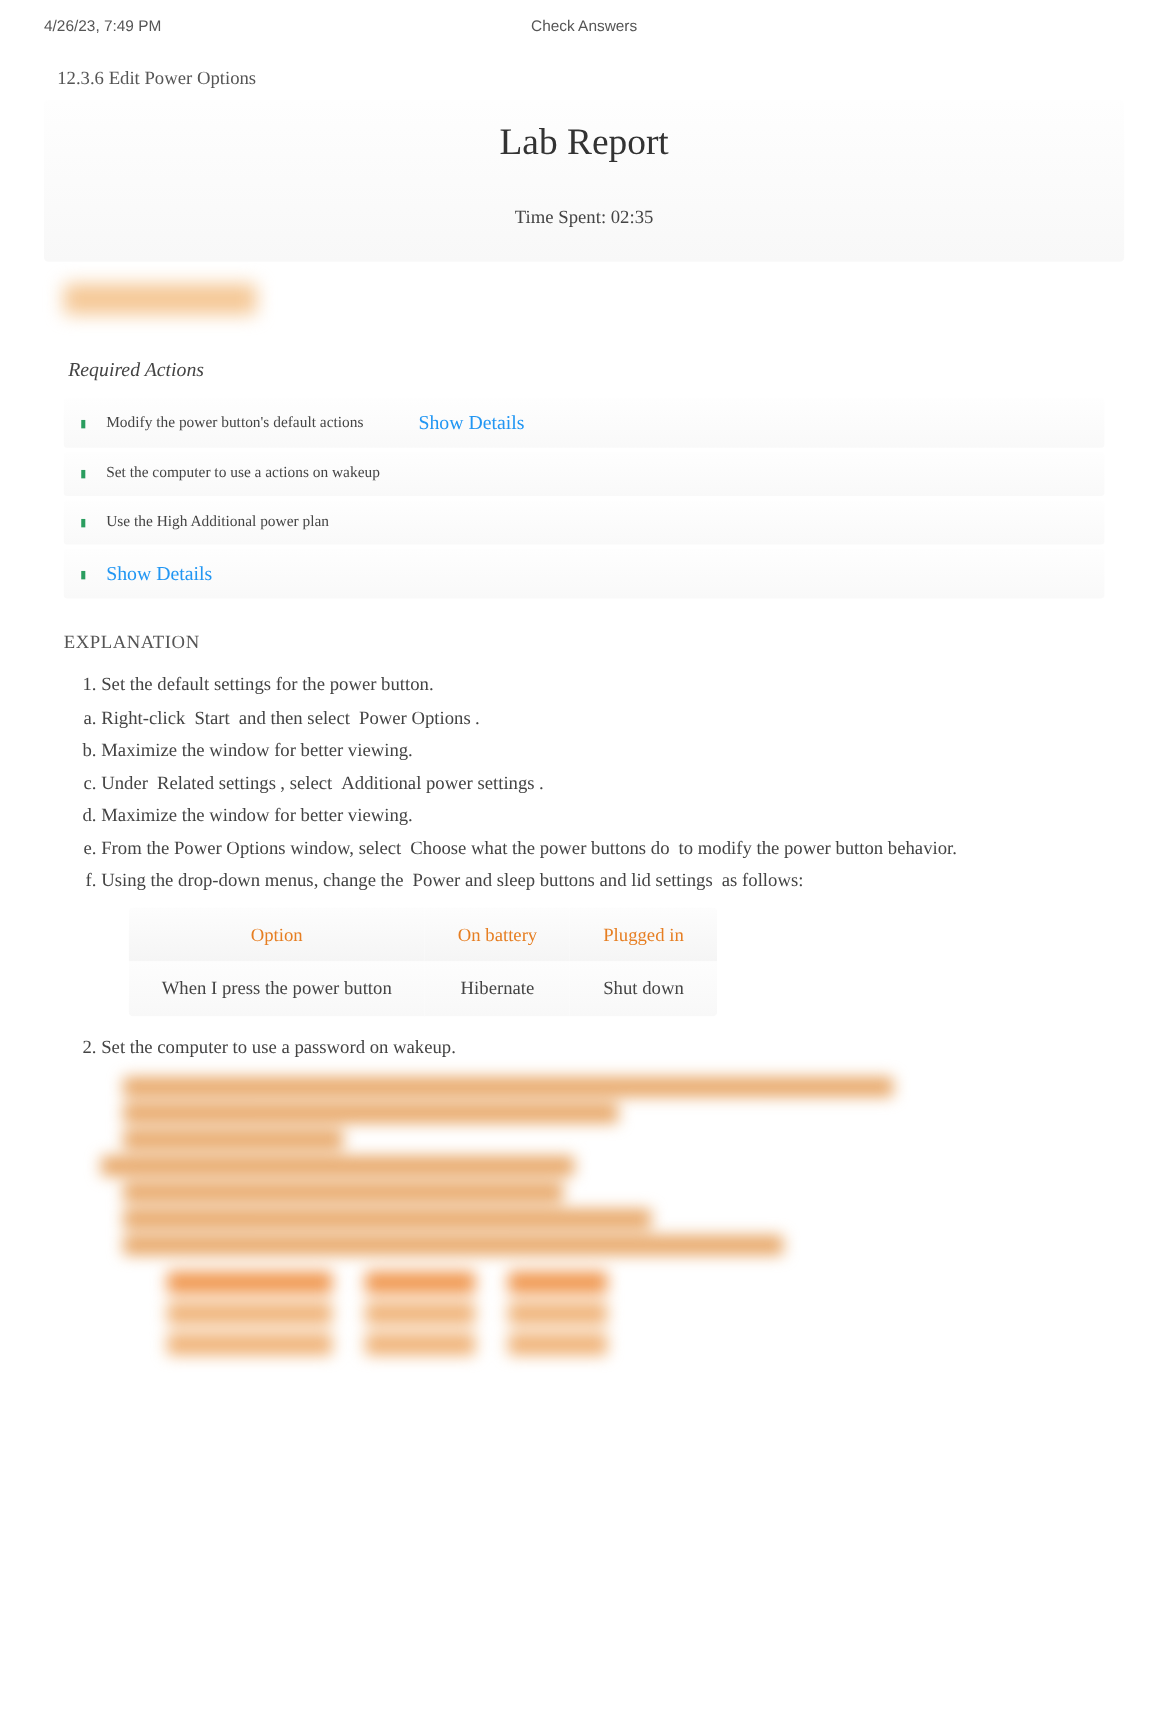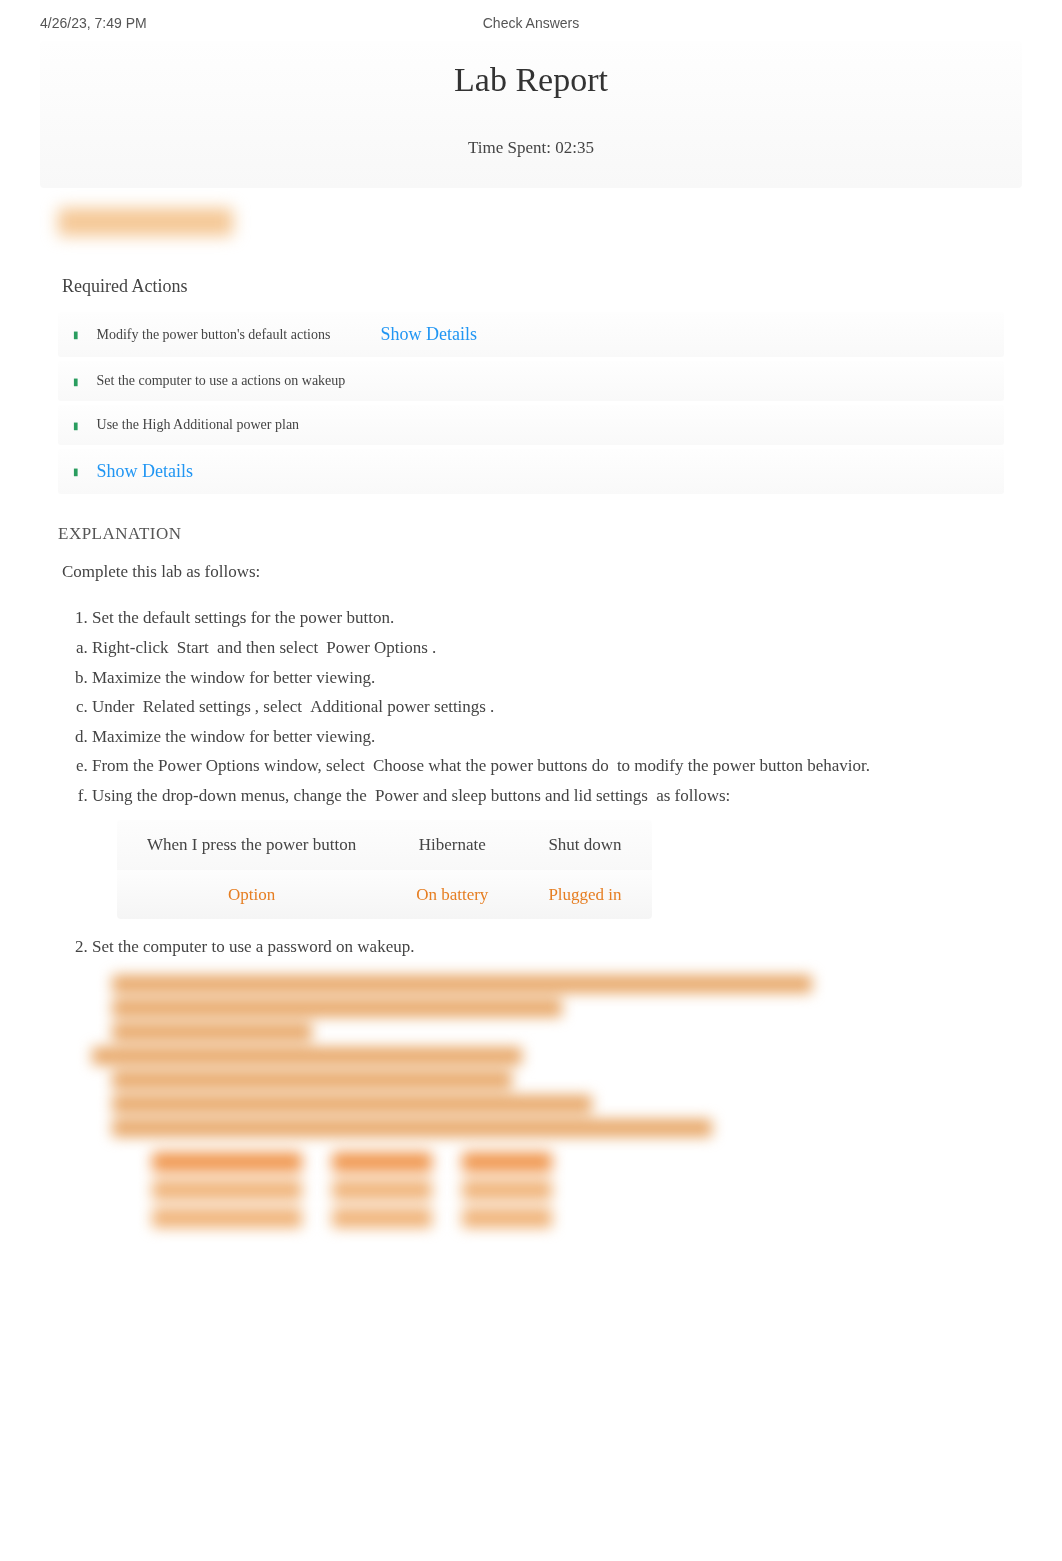--- a/index.html
+++ b/index.html
@@ -65,20 +65,21 @@
     .section-heading {
       font-size: 17px;
       color: #555;
       margin: 30px 0 15px 18px;
       letter-spacing: 0.5px;
     }
     .required-actions-title {
       font-size: 18px;
       color: #444;
       margin: 15px 0 15px 22px;
+      font-style: italic;
     }
     .action-row {
       display: flex;
       align-items: center;
       padding: 12px 10px;
       margin: 4px 18px;
       background: linear-gradient(to bottom, #fefefe, #f9f9f9);
       border-radius: 3px;
     }
     .action-icon {
@@ -185,20 +186,21 @@
 </head>
 <body>
 
 <div class="page-header">
   <span>4/26/23, 7:49 PM</span>
   <span class="page-header-center">Check Answers</span>
   <span></span>
 </div>
 
 <div class="content">
+  <div class="breadcrumb">12.3.6 Edit Power Options</div>
 
   <div class="title-bar">
     <h1 class="main-title">Lab Report</h1>
     <div class="time-spent">Time Spent: 02:35</div>
   </div>
 
   <div class="score-blur"></div>
 
   <div class="required-actions-title">Required Actions</div>
 
@@ -219,21 +221,20 @@
   </div>
 
   <div class="action-row">
     <span class="action-icon">▮</span>
     <span class="show-details">Show Details</span>
   </div>
 
   <div class="section-heading">EXPLANATION</div>
 
   <div class="explanation-body">
-    <div class="instruction-text">Complete this lab as follows:</div>
 
     <ol class="main-list">
       <li>
         <span>Set the default settings for the power button.</span>
         <ol class="sub-list">
           <li>
             <span>Right-click </span><span class="bold-inline">Start</span><span> and then select </span><span class="bold-inline">Power Options</span><span>.</span>
           </li>
           <li>Maximize the window for better viewing.</li>
           <li>
@@ -241,28 +242,28 @@
           </li>
           <li>Maximize the window for better viewing.</li>
           <li>
             <span>From the Power Options window, select </span><span class="bold-inline">Choose what the power buttons do</span><span> to modify the power button behavior.</span>
           </li>
           <li>
             <span>Using the drop-down menus, change the </span><span class="bold-inline">Power and sleep buttons and lid settings</span><span> as follows:</span>
             <table class="options-table">
               <tbody>
                   <tr>
+                <th>Option</th>
+                <th>On battery</th>
+                <th>Plugged in</th>
+              </tr>
+              <tr>
                 <td>When I press the power button</td>
                 <td>Hibernate</td>
                 <td>Shut down</td>
-              </tr>
-              <tr>
-                <th>Option</th>
-                <th>On battery</th>
-                <th>Plugged in</th>
               </tr>
             </tbody>
               </table>
           </li>
         </ol>
       </li>
       <li>
         <span>Set the computer to use a password on wakeup.</span>
       </li>
     </ol>

